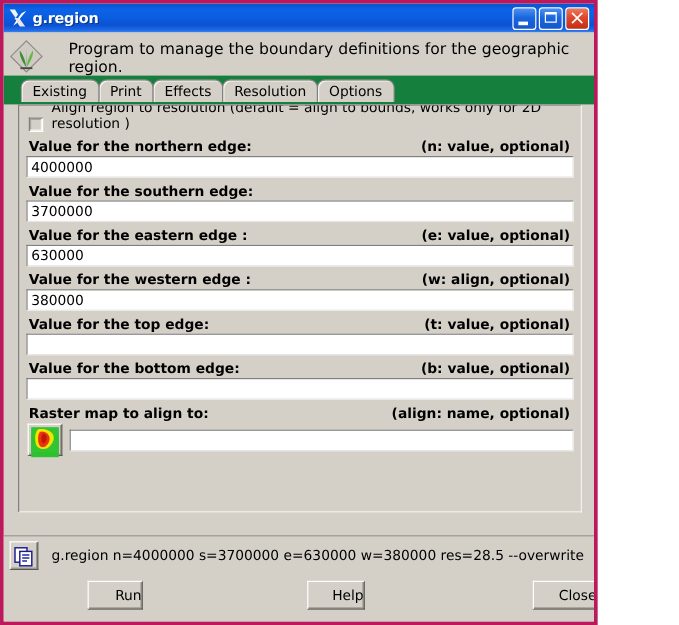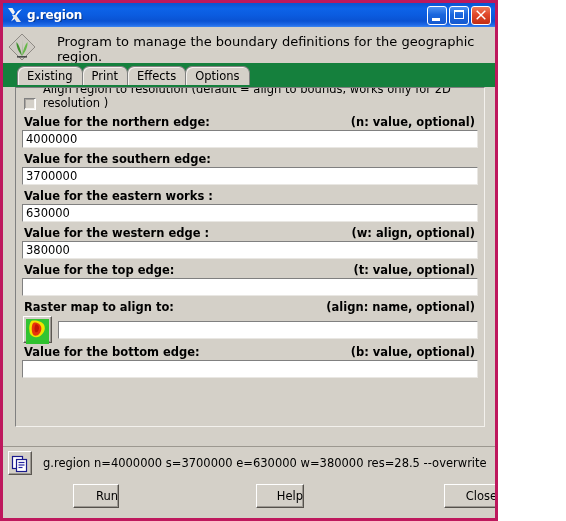--- a/index.html
+++ b/index.html
@@ -378,20 +378,21 @@
         <rect x="11" y="25" width="10" height="1.6" fill="#4a4a4a"></rect>
       </svg>
     </span>
     <span class="desc-text">Program to manage the boundary definitions for the geographic region.</span>
   </div>
 
   <div class="tabstrip">
     <div class="tab">Existing</div>
     <div class="tab">Print</div>
     <div class="tab">Effects</div>
+    <div class="tab">Resolution</div>
     <div class="tab">Options</div>
   </div>
 
   <div class="panel">
 
     <div class="check-row">
       <span class="checkbox"></span>
       <span class="check-label">Align region to resolution (default = align to bounds, works only for 2D resolution )</span>
     </div>
 
@@ -405,37 +406,46 @@
 
     <div class="field-group">
       <div class="label-row">
         <span class="label-left">Value for the southern edge:</span>
       </div>
       <div class="textinput">3700000</div>
     </div>
 
     <div class="field-group">
       <div class="label-row">
-        <span class="label-left">Value for the eastern works :</span>
+        <span class="label-left">Value for the eastern edge :</span>
+        <span class="label-right">(e:  value, optional)</span>
       </div>
       <div class="textinput">630000</div>
     </div>
 
     <div class="field-group">
       <div class="label-row">
         <span class="label-left">Value for the western edge :</span>
         <span class="label-right">(w:  align, optional)</span>
       </div>
       <div class="textinput">380000</div>
     </div>
 
     <div class="field-group">
       <div class="label-row">
         <span class="label-left">Value for the top edge:</span>
         <span class="label-right">(t:  value, optional)</span>
+      </div>
+      <div class="textinput"></div>
+    </div>
+
+    <div class="field-group">
+      <div class="label-row">
+        <span class="label-left">Value for the bottom edge:</span>
+        <span class="label-right">(b:  value, optional)</span>
       </div>
       <div class="textinput"></div>
     </div>
 
     <div class="field-group">
       <div class="label-row">
         <span class="label-left">Raster map to align to:</span>
         <span class="label-right">(align:  name, optional)</span>
       </div>
       <div class="align-row">
@@ -447,28 +457,20 @@
               <path d="M6 2 C11 1 17 3 19 7 C21 12 18 17 14 20 C10 22 5 20 4 16 C3 11 3 5 6 2 Z" fill="#f2e400"></path>
               <path d="M9 4 C13 4 16 7 16 11 C16 15 13 19 10 19 C7 19 6 15 6 11 C6 7 7 4 9 4 Z" fill="#e8340c"></path>
               <path d="M10 6 C12 6 14 8 13.5 11 C13 14 11 16 10 15 C9 14 8.5 11 9 9 Z" fill="#c41605"></path>
             </svg>
           </span>
         </span>
         <span class="textinput align-input"></span>
       </div>
     </div>
 
-    <div class="field-group">
-      <div class="label-row">
-        <span class="label-left">Value for the bottom edge:</span>
-        <span class="label-right">(b:  value, optional)</span>
-      </div>
-      <div class="textinput"></div>
-    </div>
-
   </div>
 
   <div class="cmd-area">
     <div class="cmd-row">
       <span class="copy-btn">
         <svg width="22" height="22" viewBox="0 0 22 22">
           <rect x="3.5" y="4.5" width="10" height="12" fill="#ffffff" stroke="#1a1a8c" stroke-width="1.2"></rect>
           <rect x="7.5" y="7.5" width="10" height="12" fill="#ffffff" stroke="#1a1a8c" stroke-width="1.2"></rect>
           <line x1="9.5" y1="10.5" x2="15.5" y2="10.5" stroke="#2424a0" stroke-width="1.2"></line>
           <line x1="9.5" y1="13" x2="15.5" y2="13" stroke="#2424a0" stroke-width="1.2"></line>

